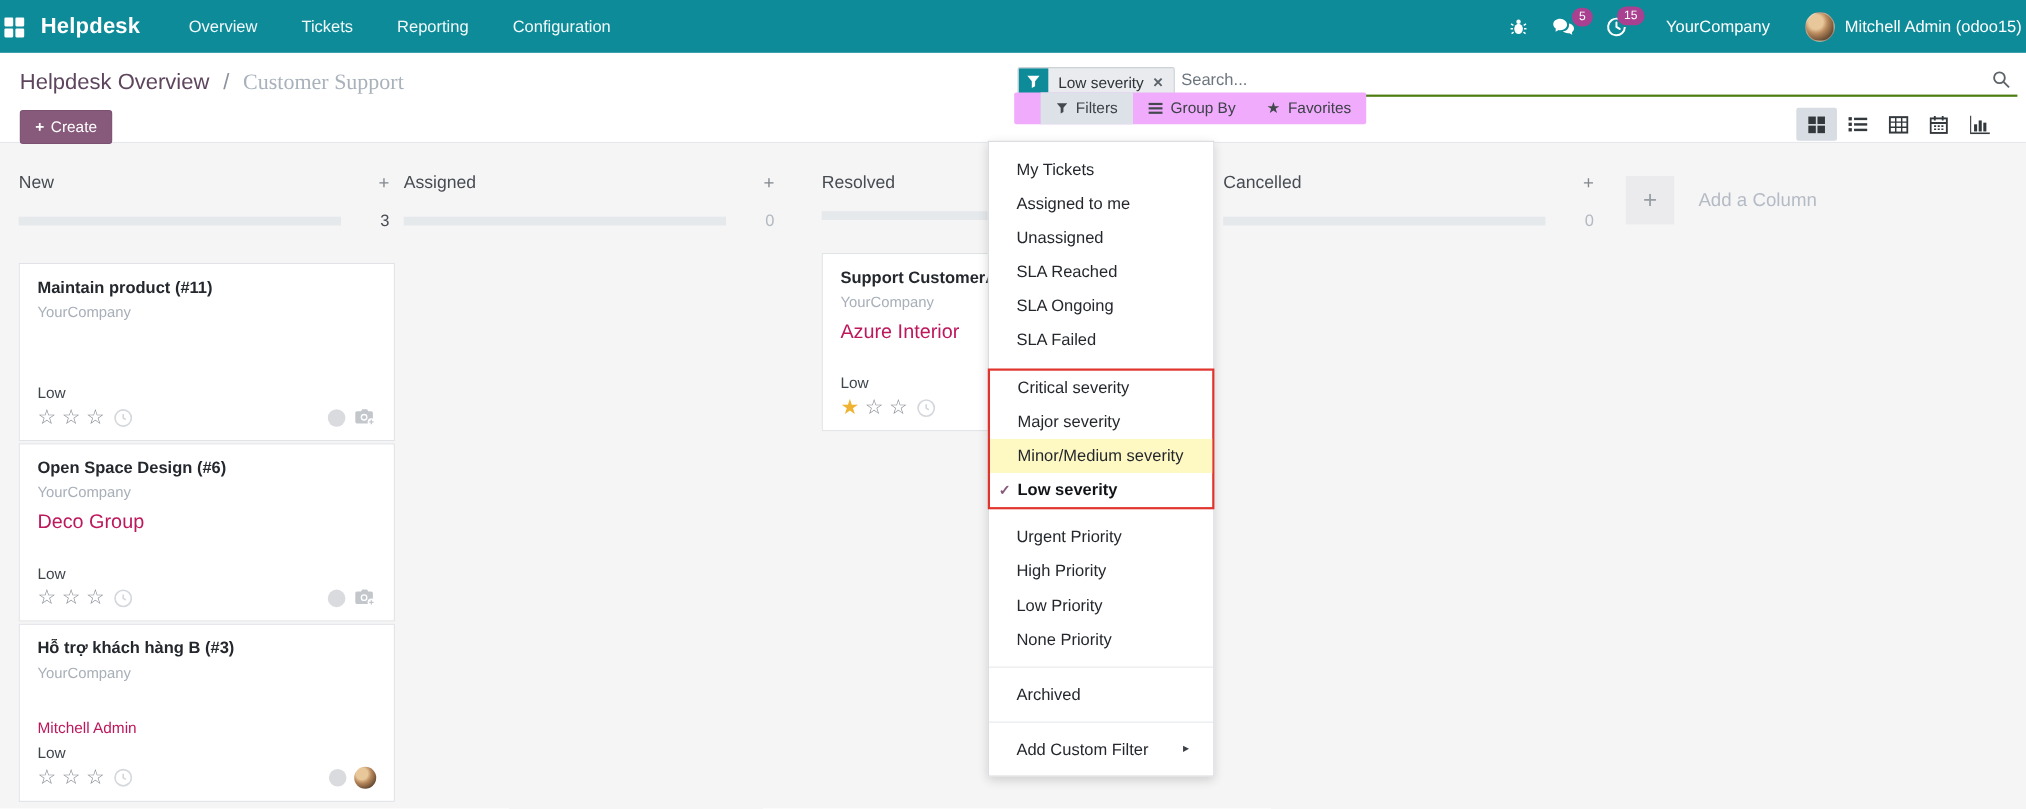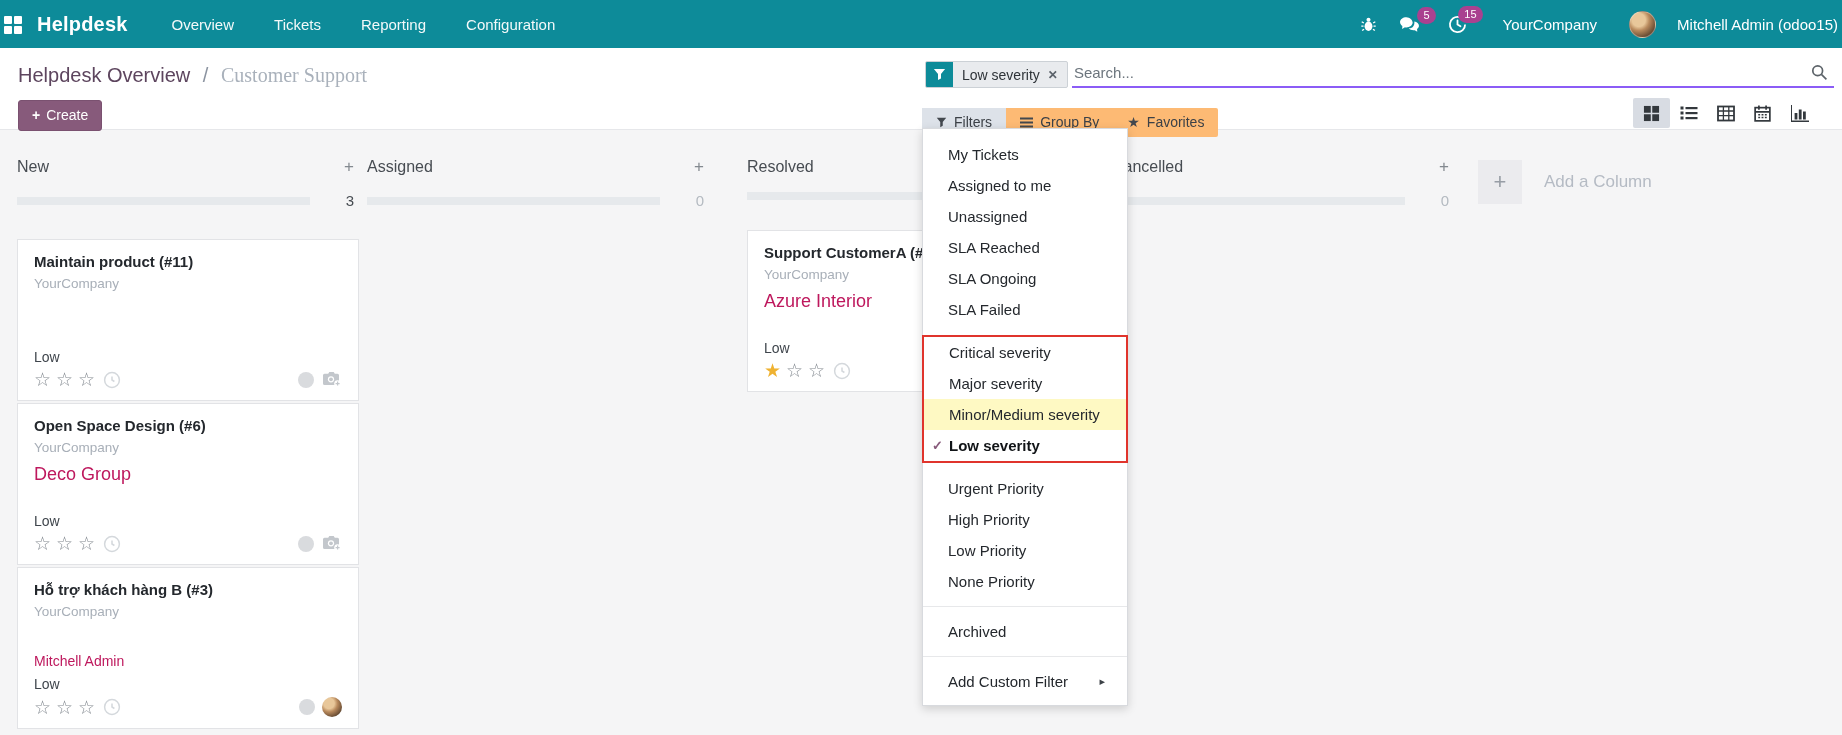--- a/index.html
+++ b/index.html
@@ -9,44 +9,44 @@
   .navbar { position:absolute; top:0; left:0; right:0; height:48px; background:#0d8b99; display:flex; align-items:center; padding:0 4px; color:#fff; z-index:60; }
   .apps-grid { width:17px; height:17px; display:grid; grid-template-columns:8px 8px; grid-template-rows:8px 8px; gap:2px; margin-right:16px; cursor:pointer; }
   .apps-grid span { background:#fff; border-radius:1px; }
   .nav-app-name { font-size:20px; font-weight:bold; margin-right:44px; letter-spacing:.2px; }
   .nav-menu { display:flex; gap:40px; font-size:15px; }
   .nav-menu div { cursor:pointer; opacity:.95; }
   .nav-right { margin-left:auto; display:flex; align-items:center; gap:22px; font-size:15px; }
   .nav-icon-btn { position:relative; display:flex; align-items:center; cursor:pointer; }
   .nav-badge { position:absolute; top:-9px; right:-16px; background:#a94190; color:#fff; font-size:11px; line-height:1; padding:3px 6px; border-radius:9px; }
   .nav-company { margin-left:14px; }
-  .nav-user { display:flex; align-items:center; gap:21px; margin-left:10px; cursor:pointer; }
+  .nav-user { display:flex; align-items:center; gap:9px; margin-left:10px; cursor:pointer; }
   .nav-avatar { width:27px; height:27px; border-radius:50%; background:radial-gradient(circle at 35% 32%, #e8c79a 0 28%, #b98a5d 45%, #5f452f 78%, #3c2b1d); border:1px solid rgba(255,255,255,.35); }
 
   
   .control-panel { position:absolute; top:48px; left:0; right:0; height:82px; background:#fff; border-bottom:1px solid #e6e7ea; z-index:20; }
   .breadcrumb { position:absolute; left:18px; top:16px; font-size:20px; }
   .bc-parent { color:#5d455e; cursor:pointer; }
   .bc-sep { color:#8b93a0; margin:0 7px; }
   .bc-current { color:#a9b1bb;font-family:Liberation Serif, serif; }
   .create-btn { position:absolute; left:18px; top:52px; background:#875A7B; color:#fff; border:1px solid #7a5170; border-radius:3px; font-size:14px; padding:6px 13px 7px; cursor:pointer; display:flex; align-items:center; gap:6px; font-family:inherit; }
   .create-plus { font-weight:bold; font-size:14px; }
 
   .search-bar { position:absolute; left:925px; top:10px; right:8px; height:30px; display:flex; align-items:flex-end; }
   .facet { display:flex; align-items:stretch; height:27px; border:1px solid #ccd1d6; background:#e9ebee; border-radius:2px; overflow:hidden; margin-right:4px; cursor:pointer; }
   .facet-ico { width:27px; background:#0d8b99; display:flex; align-items:center; justify-content:center; }
   .facet-body { display:flex; align-items:center; padding:0 9px; gap:8px; }
   .facet-label { font-size:14px; color:#2e3338; white-space:nowrap; }
   .facet-x { font-size:12px; font-weight:bold; color:#5b626a; cursor:pointer; }
-  .search-field { flex:1; display:flex; align-items:center; border-bottom:2px solid #8b5cf6; height:30px; }
+  .search-field { flex:1; display:flex; align-items:center; border-bottom:2px solid #4d7c0f; height:30px; }
   .search-field input { flex:1; border:none; outline:none; font-size:15px; color:#495057; font-family:inherit; background:transparent; padding:0 2px; }
   .search-field input::placeholder { color:#6c757d; }
   .mag { display:flex; align-items:center; padding:0 6px; cursor:pointer; }
 
-  .ctrl-group { position:absolute; left:922px; top:60px; display:flex; background:#fdba74; border-radius:2px; }
+  .ctrl-group { position:absolute; left:922px; top:36px; display:flex; background:#f0abfc; border-radius:2px;padding-left:24px; }
   .ctrl-btn { display:flex; align-items:center; gap:7px; font-size:14px; color:#3c4147; padding:6px 14px 7px; cursor:pointer; white-space:nowrap; }
   .ctrl-btn.active { background:#dde2e9; }
   .view-switch { position:absolute; right:24px; top:50px; display:flex; }
   .vs-btn { width:37px; height:30px; display:flex; align-items:center; justify-content:center; cursor:pointer; border-radius:2px; }
   .vs-btn.active { background:#d8dce3; }
 
   
   .board { position:absolute; top:130px; left:0; right:0; bottom:0; background:#f5f5f6; z-index:10; }
   .kcol { position:absolute; top:0; width:342px; }
   .kcol-1 { left:17px; } .kcol-2 { left:367px; } .kcol-3 { left:747px; } .kcol-4 { left:1112px; }
@@ -72,21 +72,21 @@
   .star.filled { color:#efb231; }
   .card-clock { margin-left:8px; display:flex; align-items:center; cursor:pointer; }
   .kcard-right { margin-left:auto; display:flex; align-items:center; gap:7px; }
   .status-dot { width:16px; height:16px; border-radius:50%; background:#d9dbde; cursor:pointer; }
   .card-avatar { width:20px; height:20px; border-radius:50%; background:radial-gradient(circle at 35% 32%, #e8c79a 0 28%, #b98a5d 45%, #5f452f 78%, #3c2b1d); cursor:pointer; }
   .add-col { position:absolute; left:1478px; top:30px; display:flex; align-items:center; gap:22px; }
   .add-col-btn { width:44px; height:44px; background:#ebebee; color:#979da5; font-size:22px; display:flex; align-items:center; justify-content:center; cursor:pointer; }
   .add-col-label { font-size:17px; color:#b5bbc4; }
 
   
-  .dropdown { position:absolute; left:922px; top:128px; width:206px; background:#fff; border:1px solid #d8dade; box-shadow:0 3px 9px rgba(0,0,0,.16); z-index:50; padding:10px 0 8px; }
+  .dropdown { position:absolute; left:898px; top:128px; width:206px; background:#fff; border:1px solid #d8dade; box-shadow:0 3px 9px rgba(0,0,0,.16); z-index:50; padding:10px 0 8px; }
   .dd-item { position:relative; font-size:15px; color:#24282d; padding:7px 10px 7px 25px; line-height:17px; cursor:pointer; white-space:nowrap; }
   .dd-item.hover { background:#fef9c3; }
   .dd-item.checked { font-weight:bold; color:#111417; }
   .dd-check { position:absolute; left:8px; top:7px; color:#875A7B; font-weight:bold; font-size:13px; }
   .dd-sep { border-top:1px solid #e7e8ea; margin:9px 0; }
   .dd-red-box { border:2px solid #e0342c; margin:10px -1px; }
   .dd-sub { display:flex; align-items:center; }
   .dd-arrow { margin-left:auto; margin-right:12px; font-size:11px; color:#3c4147; }
 
   svg { display:block; }

